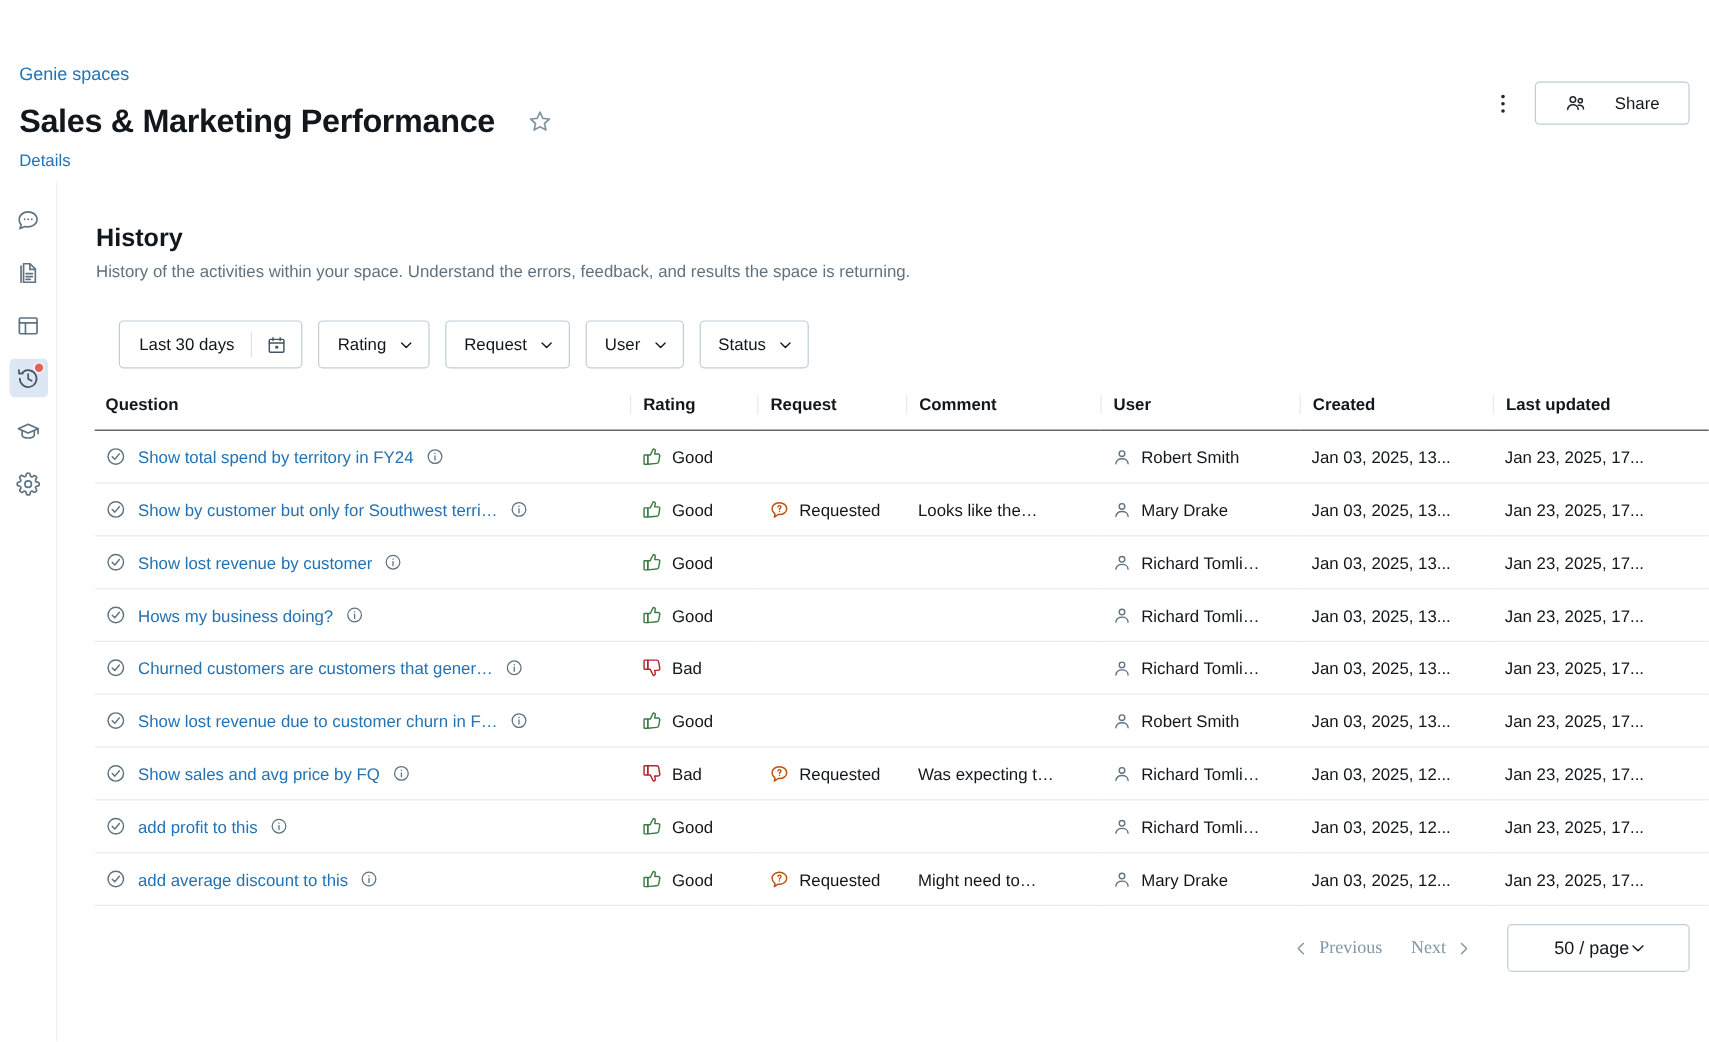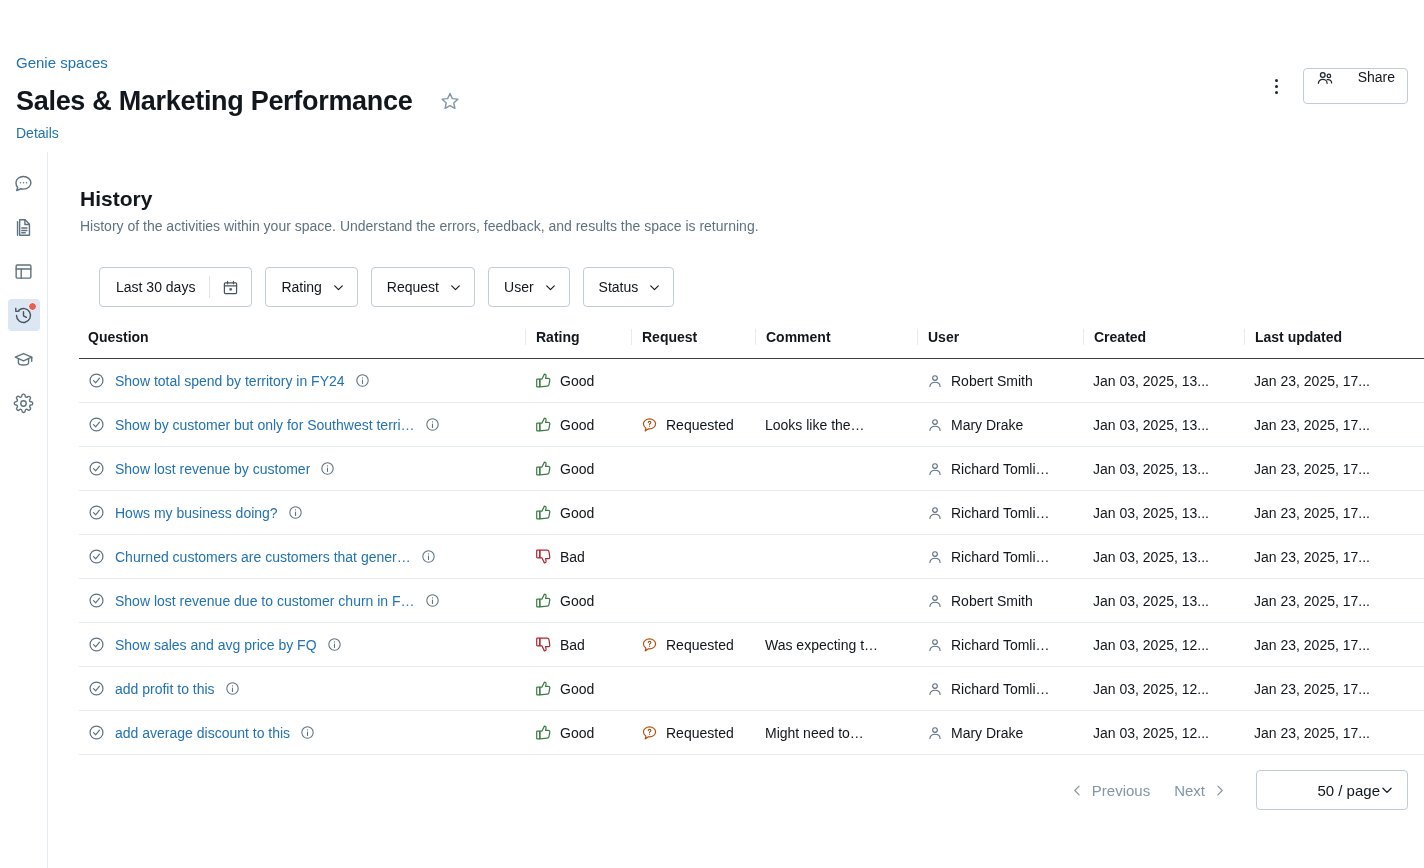--- a/index.html
+++ b/index.html
@@ -40,22 +40,22 @@
     position: absolute; right: 16px; top: 68px;
     display: flex; align-items: center; gap: 12px;
   }
   .kebab {
     width: 28px; height: 32px; display: flex; flex-direction: column;
     align-items: center; justify-content: center; gap: 3px; cursor: pointer;
   }
   .kebab i { width: 3px; height: 3px; border-radius: 50%; background: #1f272d; display:block;}
   .share-btn {
     height: 36px; border: 1px solid #c0cdd8; border-radius: 4px;
-    background: #fff; display: flex; gap: 24px;
-    padding: 0 12px; font-size: 14px; color: #11171c; cursor: pointer;
+    background: #fff; display: flex; align-items: center; gap: 24px;
+    padding: 0 24px; font-size: 14px; color: #11171c; cursor: pointer;
   }
 
   
   .sidebar {
     position: absolute; top: 152px; left: 0; width: 48px; bottom: 0;
     background: #fff; border-right: 1px solid #e4ecf1;
     display: flex; flex-direction: column; align-items: center;
     padding-top: 15px; gap: 12px;
   }
   .side-item {
@@ -132,25 +132,26 @@
 
   
   .pagination {
     position: absolute; right: 16px; top: 618px;
     display: flex; align-items: center; gap: 0;
   }
   .pg-btn {
     display: flex; align-items: center; gap: 8px;
     font-size: 15px; color: #8396a5; cursor: pointer; padding: 0 12px;
     height: 36px;
+    font-family: Liberation Serif, serif;
   }
   .page-size {
     margin-left: 18px; height: 40px; width: 152px;
     border: 1px solid #c0cdd8; border-radius: 4px; background: #fff;
-    display: flex; align-items: center; justify-content: flex-end;
+    display: flex; align-items: center; justify-content: center;
     padding: 0 13px 0 16px; font-size: 15px; color: #11171c; cursor: pointer;
   }
 </style>
 </head>
 <body>
 
 <div class="page">
 
   <div class="header">
     <div class="breadcrumb">Genie spaces</div>

